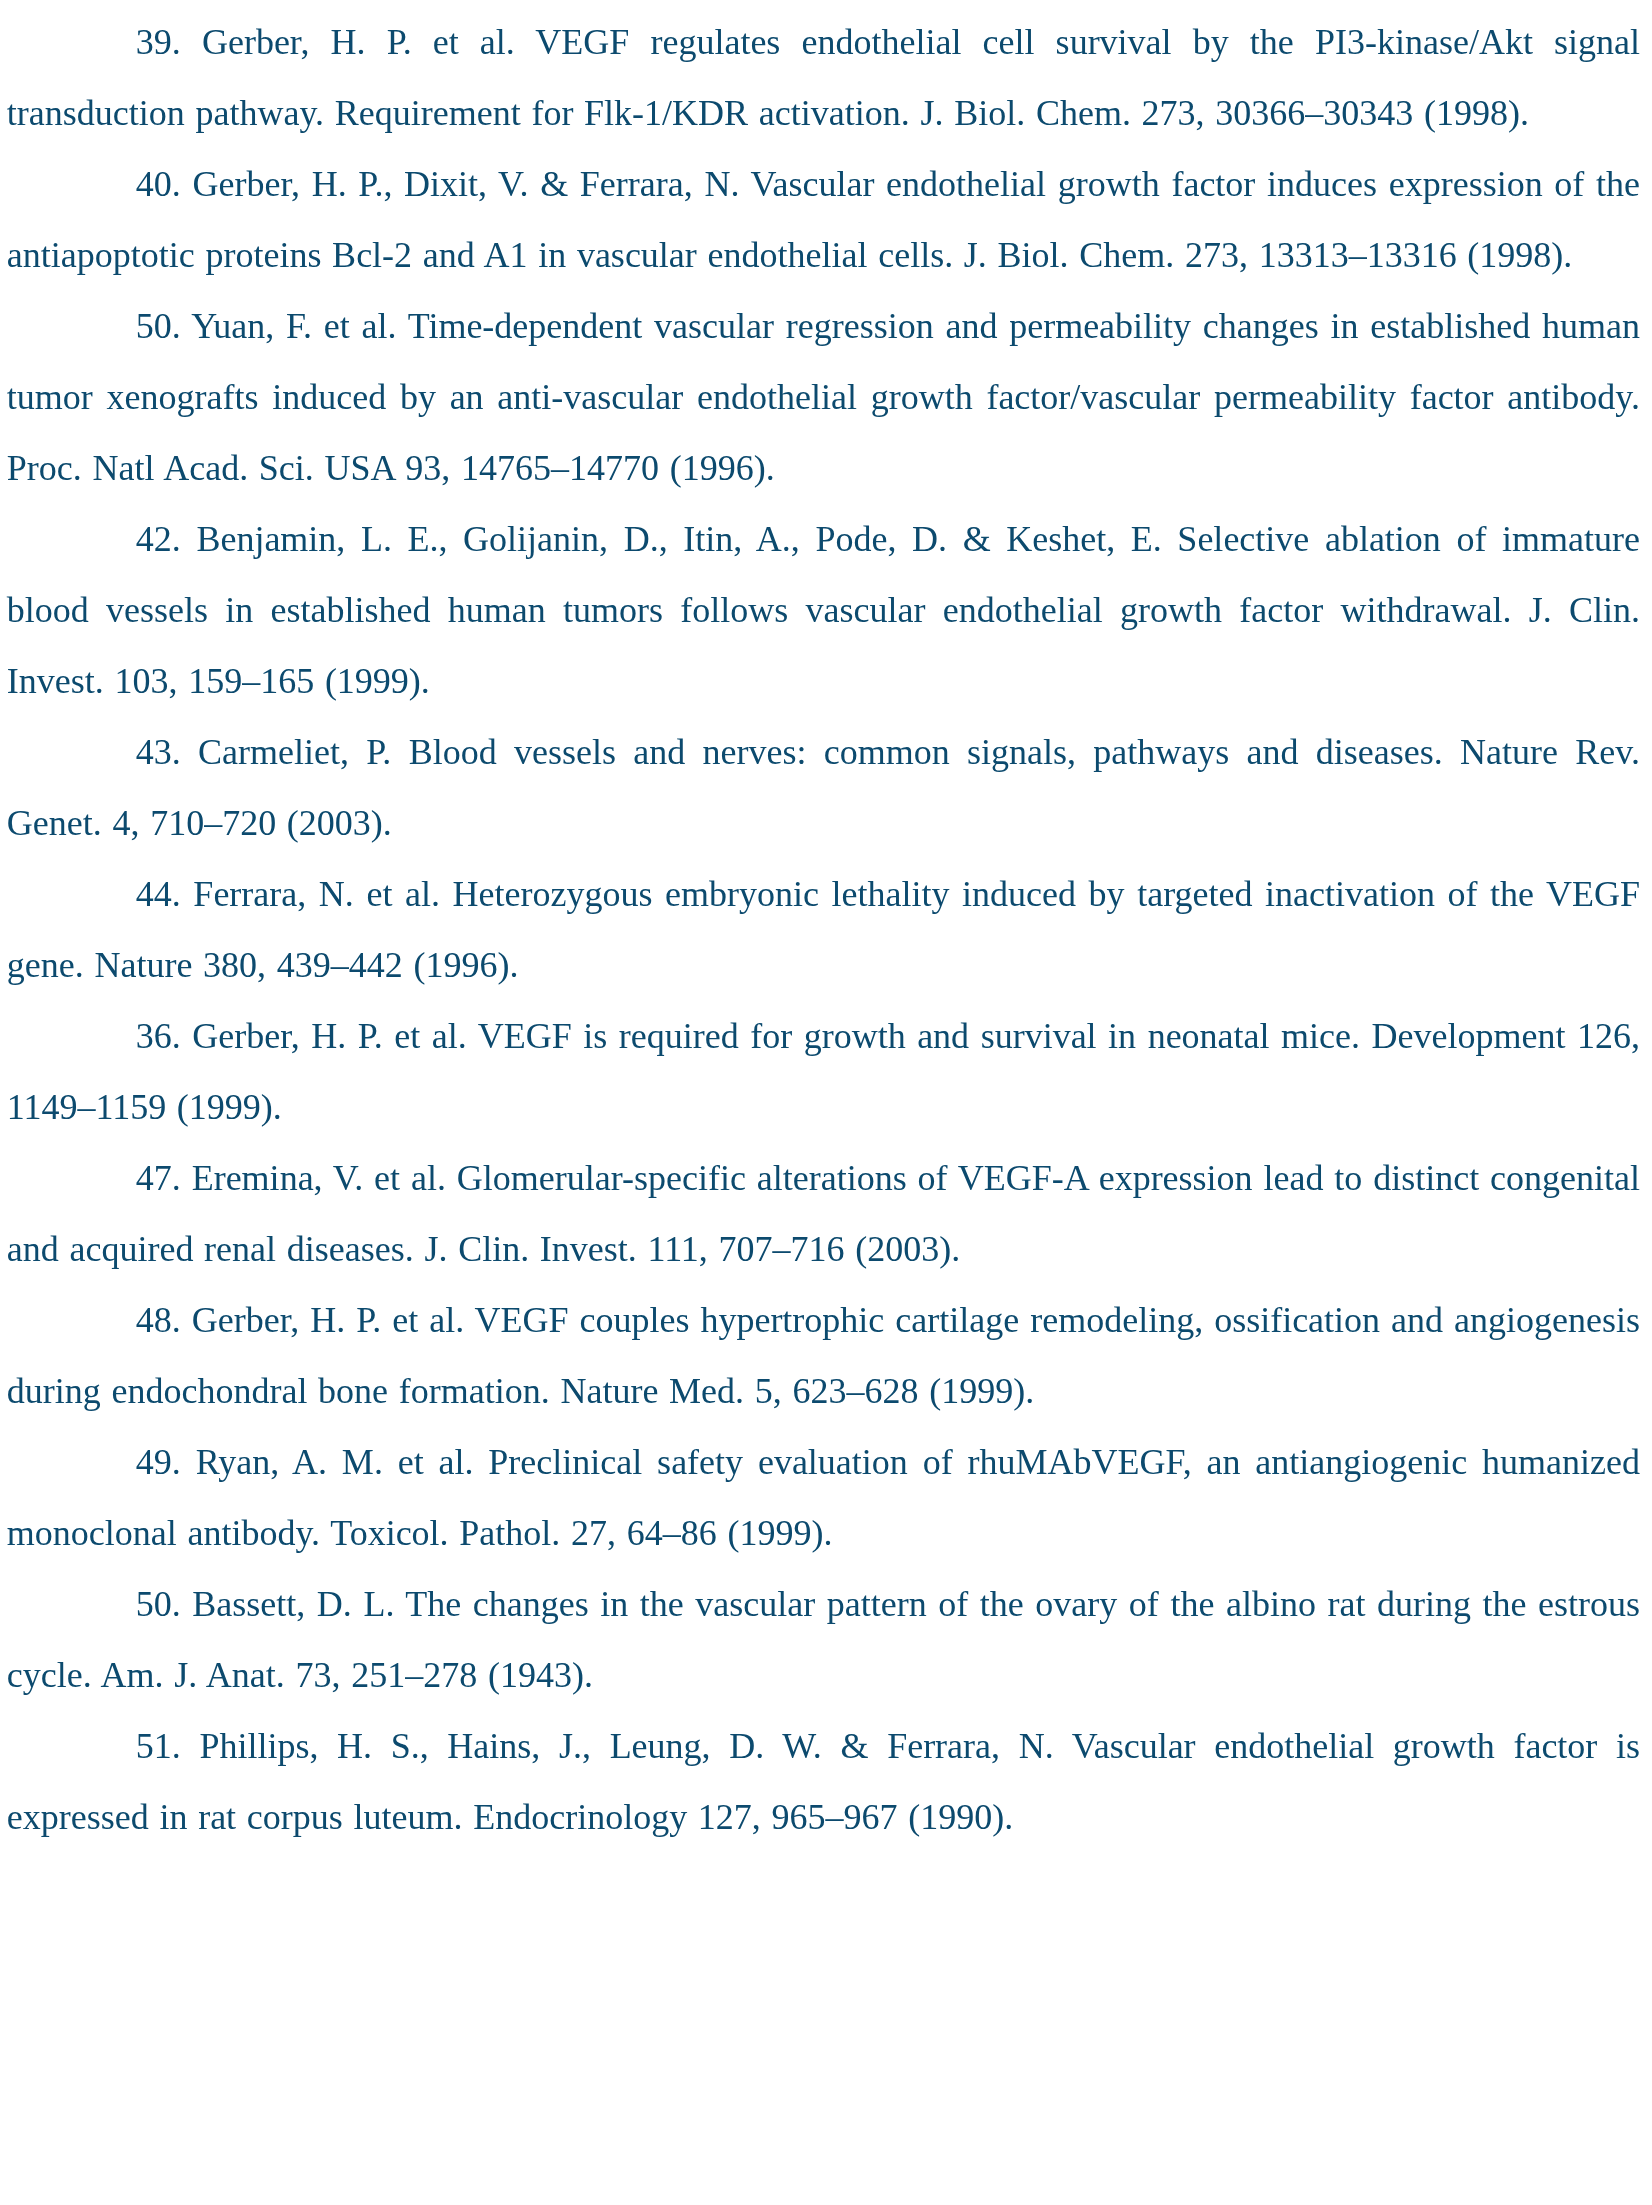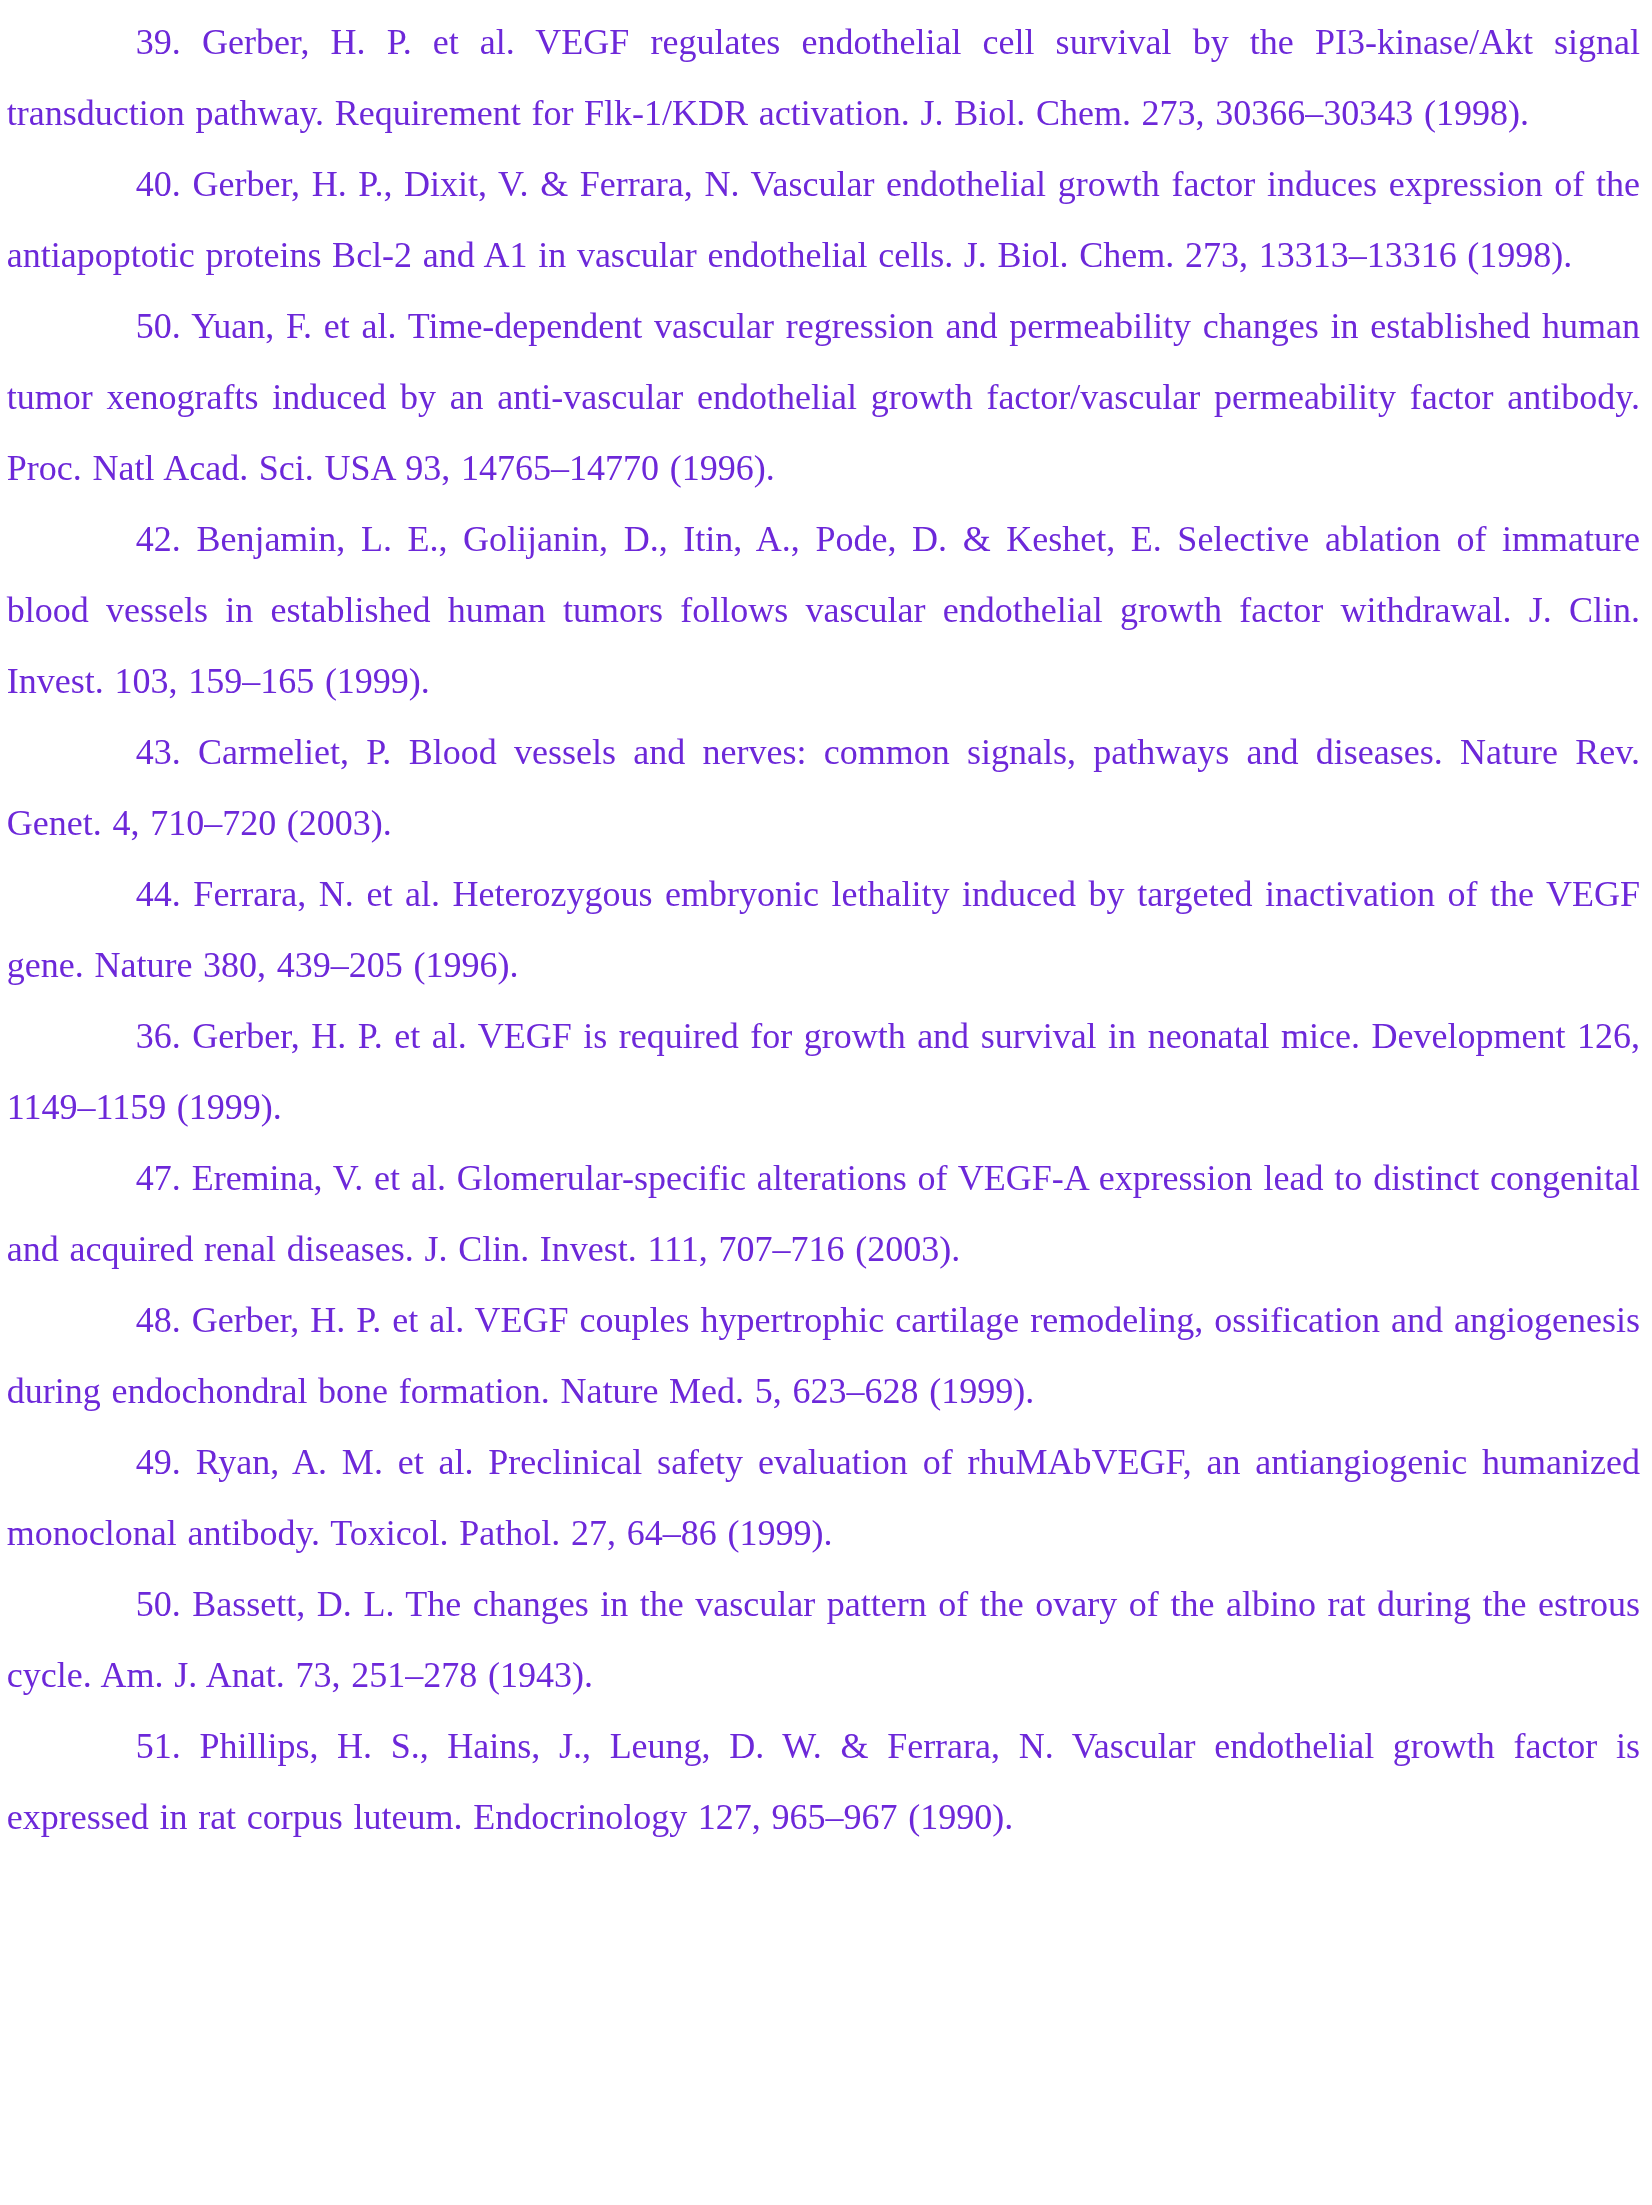--- a/index.html
+++ b/index.html
@@ -5,21 +5,21 @@
   html, body {
     margin: 0;
     padding: 0;
     background: #ffffff;
   }
   .page {
     width: 1652px;
     height: 2205px;
     box-sizing: border-box;
     background: #ffffff;
-    color: #6d28d9;
+    color: #0c4a6e;
     font-family: "Liberation Serif", "DejaVu Serif", serif;
     font-size: 36px;
     line-height: 71px;
     padding: 6.8px 12px 0 6.8px;
     overflow: hidden;
   }
   p.ref {
     margin: 0;
     text-align: justify;
     text-indent: 129px;
@@ -28,21 +28,21 @@
 </style>
 </head>
 <body>
 
 <div class="page">
   <p class="ref">39. Gerber, H. P. et al. VEGF regulates endothelial cell survival by the PI3-kinase/Akt signal transduction pathway. Requirement for Flk-1/KDR activation. J. Biol. Chem. 273, 30366–30343 (1998).</p>
   <p class="ref">40. Gerber, H. P., Dixit, V. &amp; Ferrara, N. Vascular endothelial growth factor induces expression of the antiapoptotic proteins Bcl-2 and A1 in vascular endothelial cells. J. Biol. Chem. 273, 13313–13316 (1998).</p>
   <p class="ref">50. Yuan, F. et al. Time-dependent vascular regression and permeability changes in established human tumor xenografts induced by an anti-vascular endothelial growth factor/vascular permeability factor antibody. Proc. Natl Acad. Sci. USA 93, 14765–14770 (1996).</p>
   <p class="ref">42. Benjamin, L. E., Golijanin, D., Itin, A., Pode, D. &amp; Keshet, E. Selective ablation of immature blood vessels in established human tumors follows vascular endothelial growth factor withdrawal. J. Clin. Invest. 103, 159–165 (1999).</p>
   <p class="ref">43. Carmeliet, P. Blood vessels and nerves: common signals, pathways and diseases. Nature Rev. Genet. 4, 710–720 (2003).</p>
-  <p class="ref">44. Ferrara, N. et al. Heterozygous embryonic lethality induced by targeted inactivation of the VEGF gene. Nature 380, 439–205 (1996).</p>
+  <p class="ref">44. Ferrara, N. et al. Heterozygous embryonic lethality induced by targeted inactivation of the VEGF gene. Nature 380, 439–442 (1996).</p>
   <p class="ref">36. Gerber, H. P. et al. VEGF is required for growth and survival in neonatal mice. Development 126, 1149–1159 (1999).</p>
   <p class="ref">47. Eremina, V. et al. Glomerular-specific alterations of VEGF-A expression lead to distinct congenital and acquired renal diseases. J. Clin. Invest. 111, 707–716 (2003).</p>
   <p class="ref">48. Gerber, H. P. et al. VEGF couples hypertrophic cartilage remodeling, ossification and angiogenesis during endochondral bone formation. Nature Med. 5, 623–628 (1999).</p>
   <p class="ref">49. Ryan, A. M. et al. Preclinical safety evaluation of rhuMAbVEGF, an antiangiogenic humanized monoclonal antibody. Toxicol. Pathol. 27, 64–86 (1999).</p>
   <p class="ref">50. Bassett, D. L. The changes in the vascular pattern of the ovary of the albino rat during the estrous cycle. Am. J. Anat. 73, 251–278 (1943).</p>
   <p class="ref">51. Phillips, H. S., Hains, J., Leung, D. W. &amp; Ferrara, N. Vascular endothelial growth factor is expressed in rat corpus luteum. Endocrinology 127, 965–967 (1990).</p>
 </div>
 
 
 </body></html>

